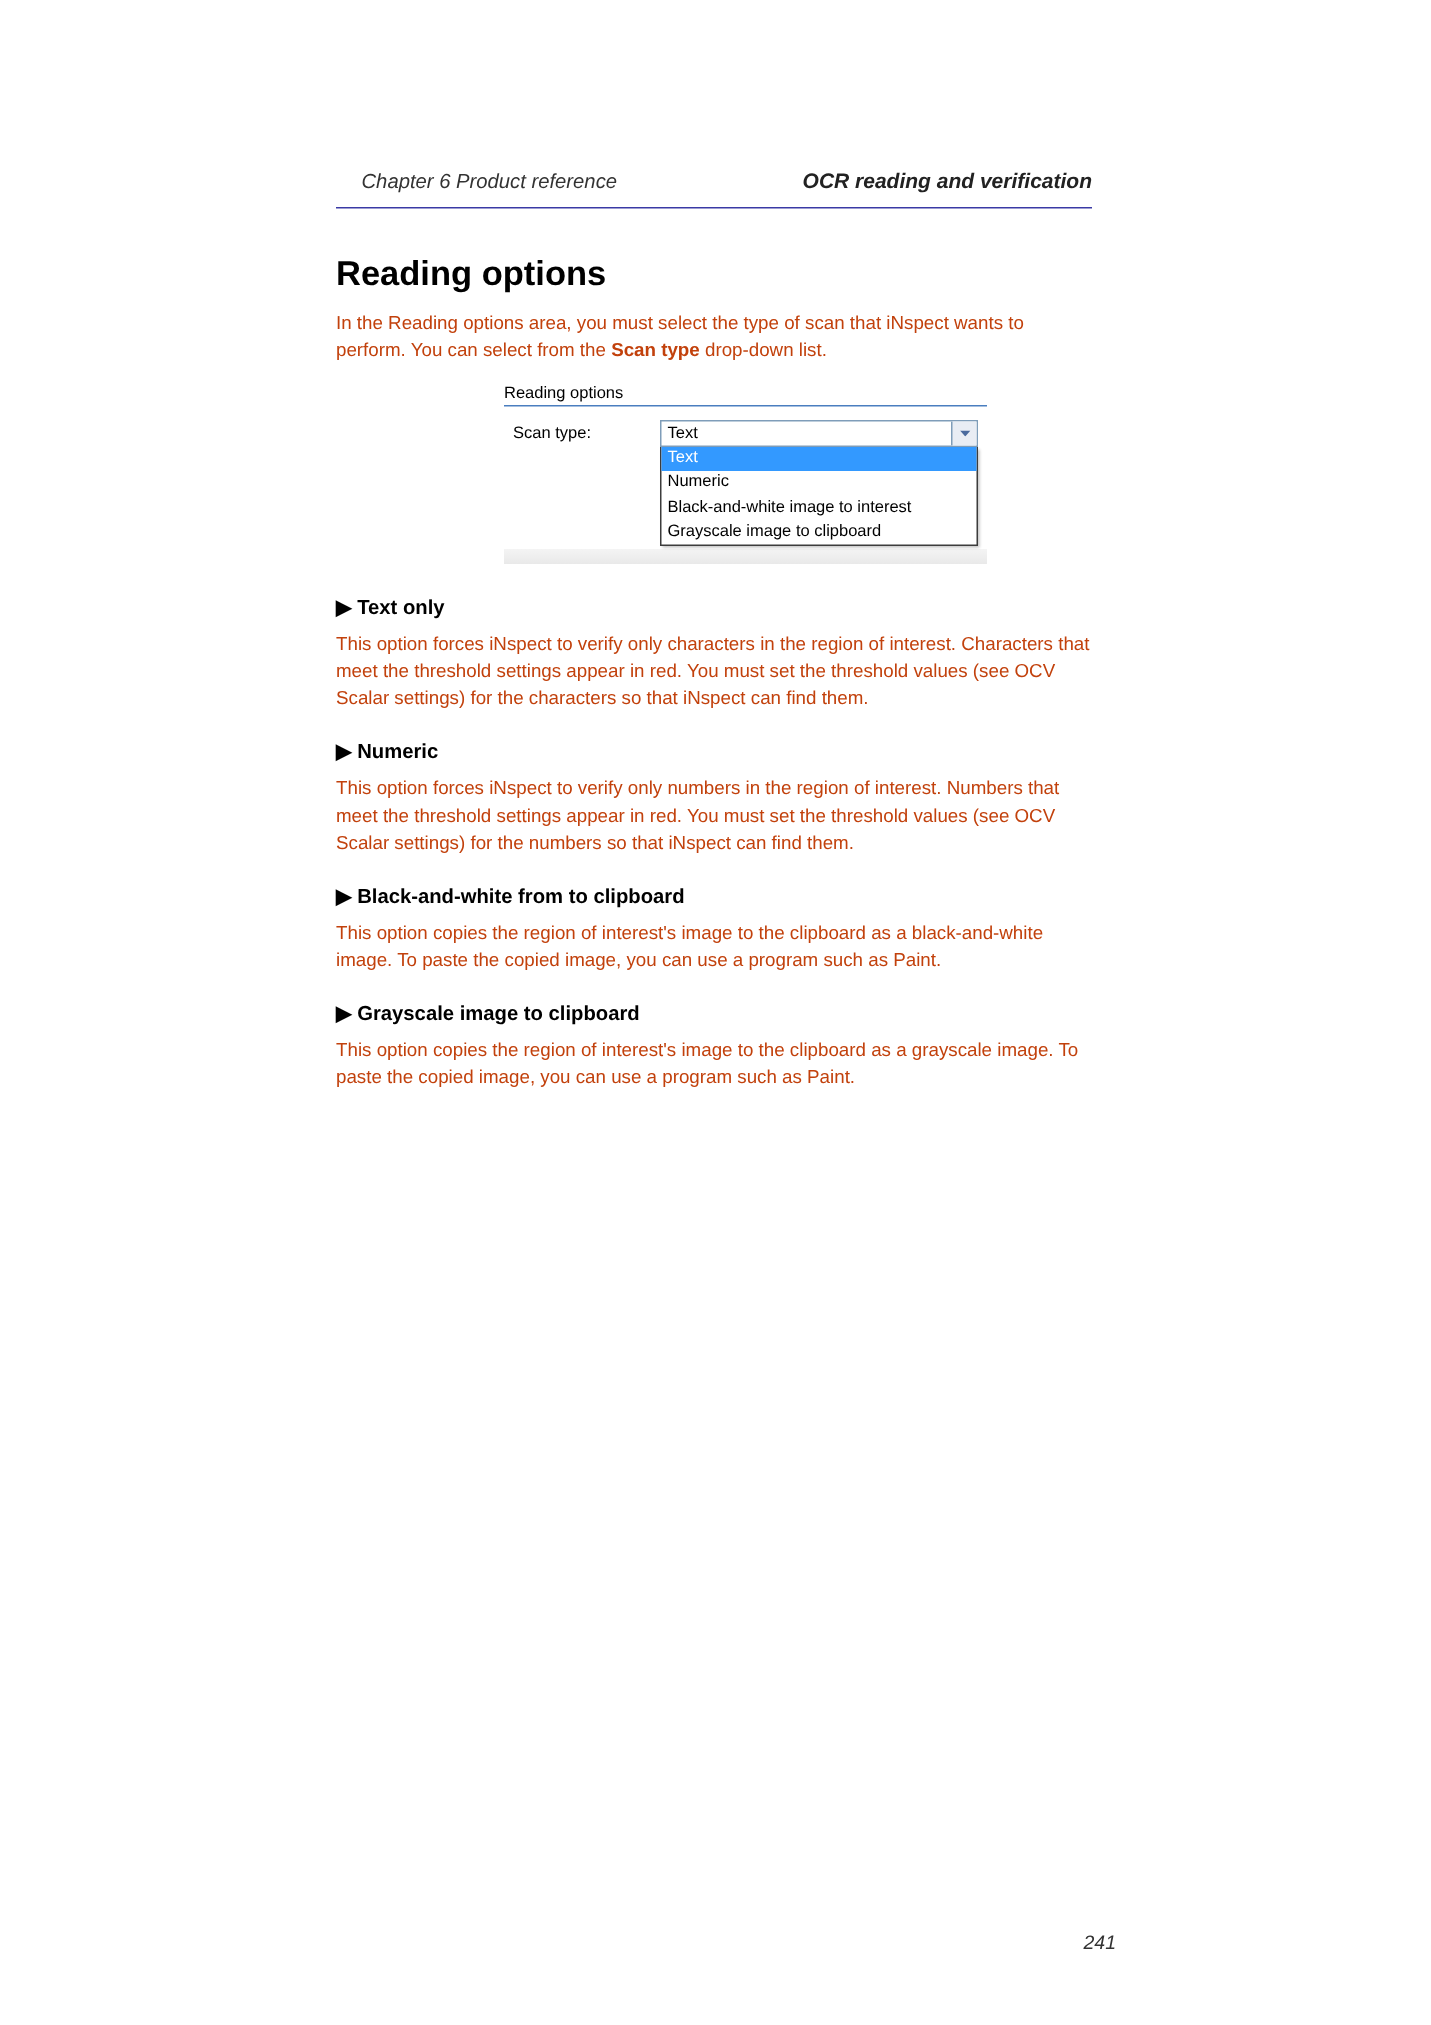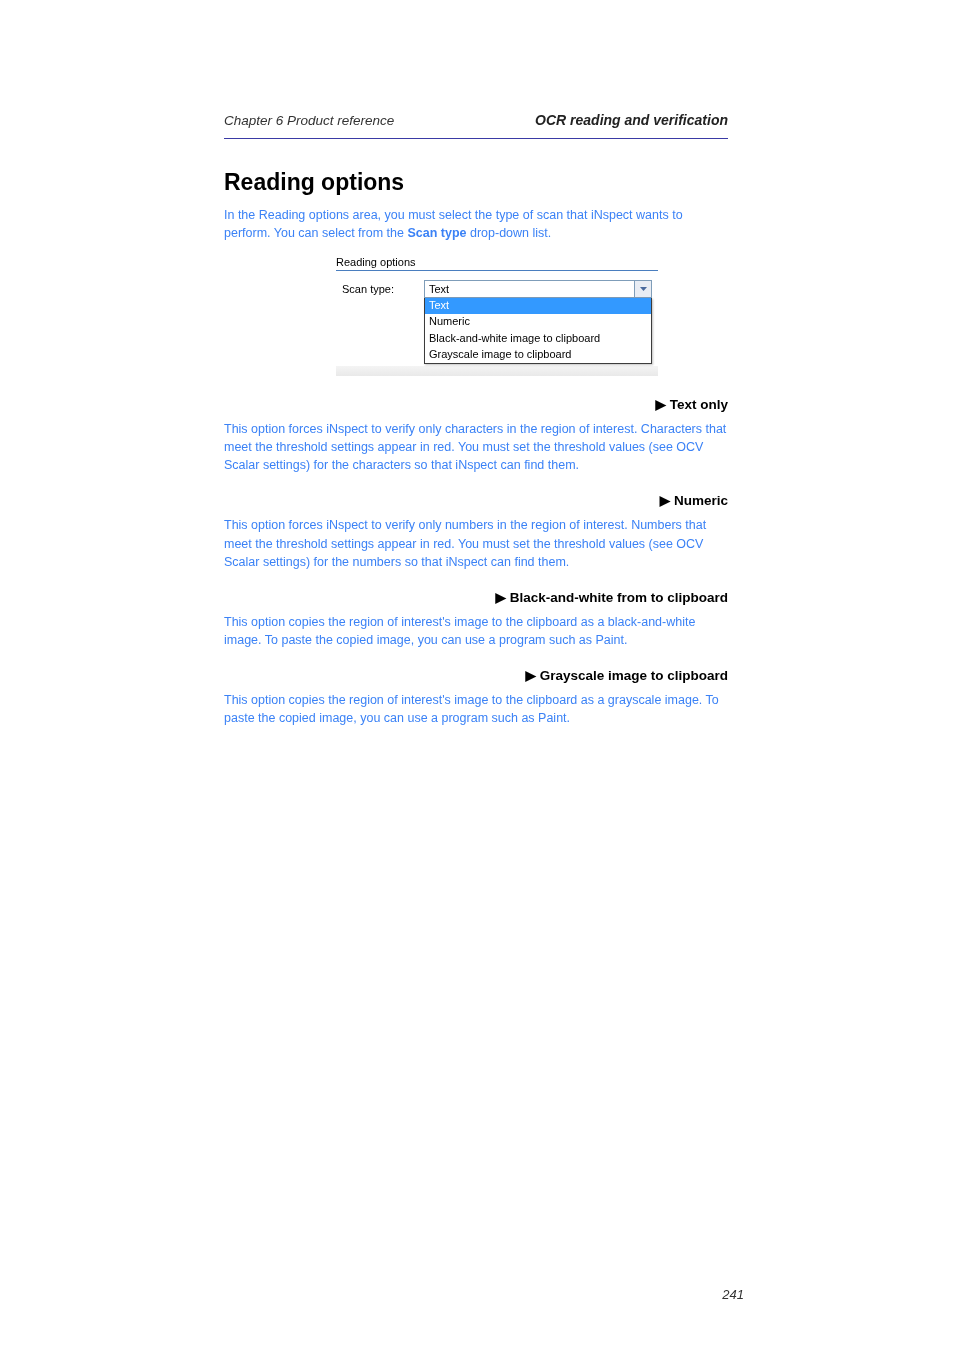--- a/index.html
+++ b/index.html
@@ -21,20 +21,21 @@
     left: 224px;
     top: 112px;
     width: 504px;
   }
   .chapter-header {
     display: flex;
     justify-content: space-between;
     align-items: baseline;
     font-size: 14px;
     padding-bottom: 6px;
+    margin-left: 17px;
   }
   .chapter-header .right {
     font-style: italic;
     font-weight: 700;
     color: #222;
     font-size: 14px;
   }
   .chapter-header .left {
     font-style: italic;
     color: #333;
@@ -49,21 +50,21 @@
   }
   h2.section-title {
     font-size: 23px;
     font-weight: 700;
     color: #000;
     margin: 26px 0 10px 0;
   }
   p.body {
     font-size: 12.5px;
     line-height: 1.45;
-    color: #3b82f6;
+    color: #c2410c;
     margin: 8px 0;
   }
   p.body .field-label {
     font-weight: 700;
   }
   .figure {
     margin: 14px 56px 20px 112px;
     width: 322px;
     font-family: Tahoma, Arial, sans-serif;
     font-size: 11px;
@@ -75,21 +76,21 @@
   }
   .figure .group-underline {
     height: 1px;
     background: #4a7ebf;
     width: 100%;
     margin-bottom: 6px;
   }
   .figure .field-row {
     display: flex;
     align-items: flex-start;
-    gap: 16px;
+    gap: 32px;
     padding: 3px 6px 0 6px;
   }
   .figure .row-label {
     width: 66px;
     font-size: 11px;
     padding-top: 3px;
   }
   .figure .combo-wrap {
     flex: 1;
     position: relative;
@@ -137,21 +138,20 @@
   .figure .group-footer {
     height: 10px;
     background: linear-gradient(#f4f4f4, #e9e9e9);
     margin-top: 2px;
   }
   h3.option-title {
     font-size: 13.5px;
     font-weight: 700;
     margin: 18px 0 6px 0;
     color: #000;
-    text-align: right;
   }
   .page-number {
     position: absolute;
     bottom: 48px;
     right: 210px;
     font-style: italic;
     font-size: 13px;
     color: #333;
   }
 </style>
@@ -183,21 +183,21 @@
             <div class="combo-text">Text</div>
             <div class="combo-btn">
               <svg width="7" height="4" viewBox="0 0 7 4">
                   <polygon points="0,0 7,0 3.5,4" fill="#4a6a9d"></polygon>
                 </svg>
             </div>
           </div>
           <div class="dropdown-list">
             <div class="opt selected">Text</div>
             <div class="opt">Numeric</div>
-            <div class="opt">Black-and-white image to clipboard</div>
+            <div class="opt">Black-and-white image to interest</div>
             <div class="opt">Grayscale image to clipboard</div>
           </div>
         </div>
       </div>
       <div class="group-footer"></div>
     </div>
 
     <h3 class="option-title">▶  Text only</h3>
     <p class="body">This option forces iNspect to verify only characters in the region of interest. Characters that meet the threshold settings appear in red. You must set the threshold values (see OCV Scalar settings) for the characters so that iNspect can find them.</p>
 

